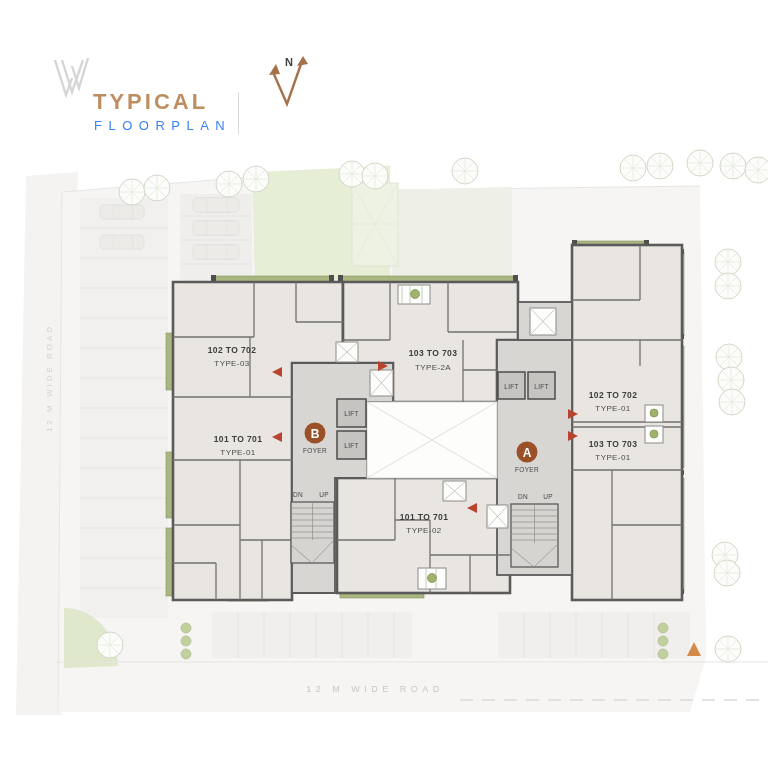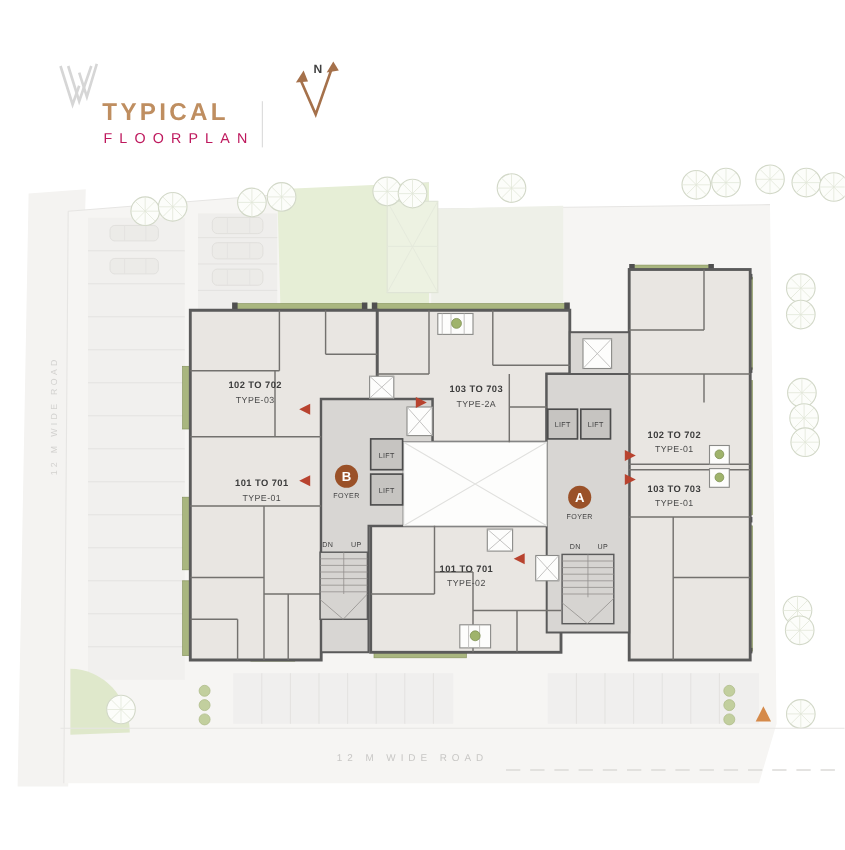--- a/index.html
+++ b/index.html
@@ -7,21 +7,21 @@
     --wall_gray:#5a5a5a; --room_fill:#e9e6e2; --core_fill:#d8d6d3;
     --lawn_green:#e6eed6; --road_text:#c8c7c5; --arrow_red:#b8432f;
   }
   html,body{margin:0;padding:0;background:#ffffff;}
   .canvas{position:relative;width:768px;height:773px;background:#fff;overflow:hidden;
           font-family:"Liberation Sans",sans-serif;}
   
   .hdr{position:absolute;left:0;top:0;width:624px;height:130px;z-index:5;margin-top:32px;}
   .brand-title{position:absolute;left:93px;top:57px;font-size:22px;font-weight:bold;
                color:var(--accent_bronze);letter-spacing:3px;}
-  .brand-sub{position:absolute;left:94px;top:86px;font-size:13px;color:#be185d;
+  .brand-sub{position:absolute;left:94px;top:86px;font-size:13px;color:#3b82f6;
              letter-spacing:6.5px;font-weight:400;}
   .hdr-divider{position:absolute;left:238px;top:60px;width:1px;height:42px;background:#dadada;}
   
   svg{position:absolute;left:0;top:0;}
   .sitebg{fill:#f6f5f3;}
   .roadstrip{fill:#f4f3f1;}
   .siteline{stroke:#e6e5e3;stroke-width:1;fill:none;}
   .lawn{fill:var(--lawn_green);}
   .lawn2{fill:#eef0e8;}
   .gazebo{fill:#edf2e2;stroke:#dfe3d6;stroke-width:1;}

